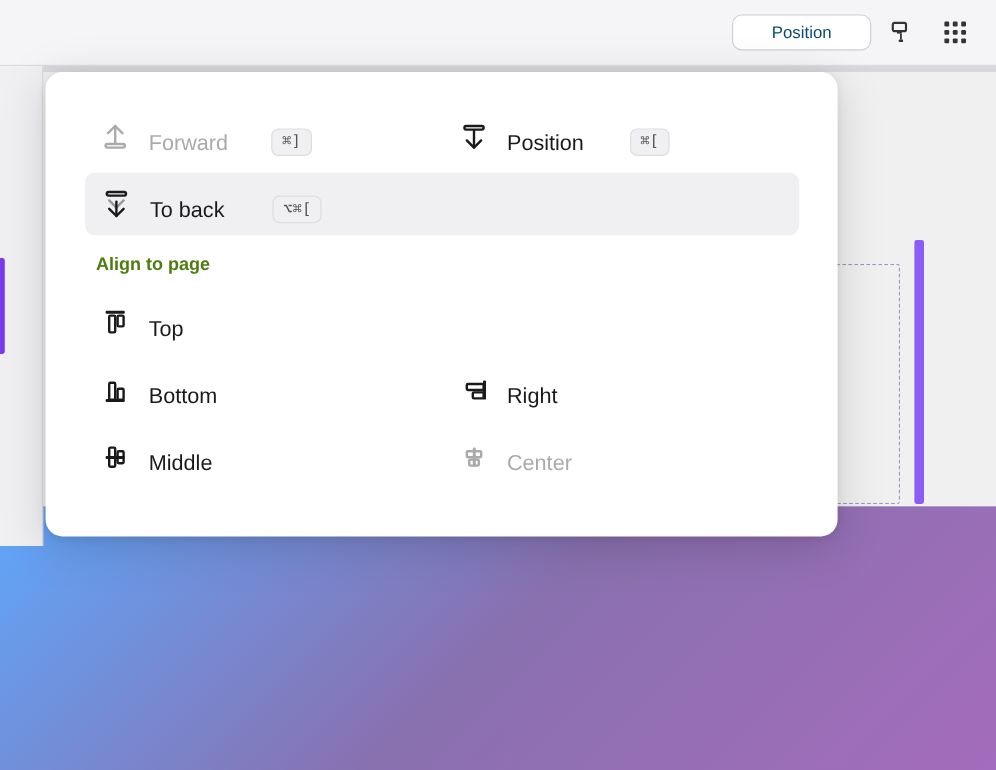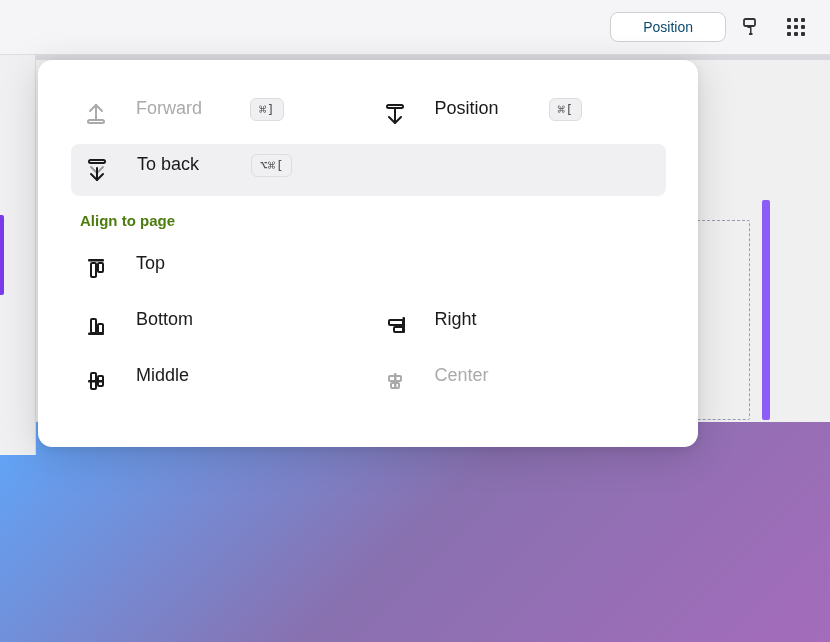--- a/index.html
+++ b/index.html
@@ -119,22 +119,22 @@
     
     .menu-row {
       display: flex;
       align-items: center;
       gap: 0;
       margin-bottom: 4px;
     }
 
     .menu-half {
       display: flex;
-      align-items: flex-start;
-      gap: 24px;
+      align-items: flex-end;
+      gap: 12px;
       flex: 1;
       padding: 10px 10px;
       border-radius: 8px;
       cursor: pointer;
     }
 
     .menu-half.highlighted {
       background: #f0f0f3;
     }
 

